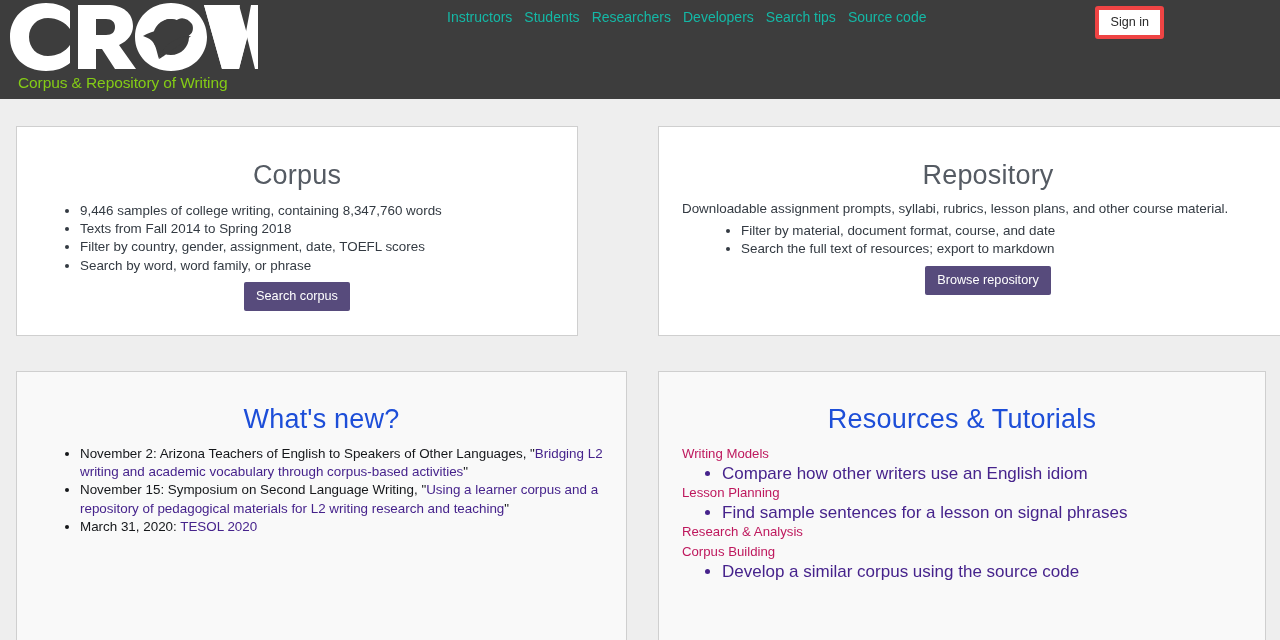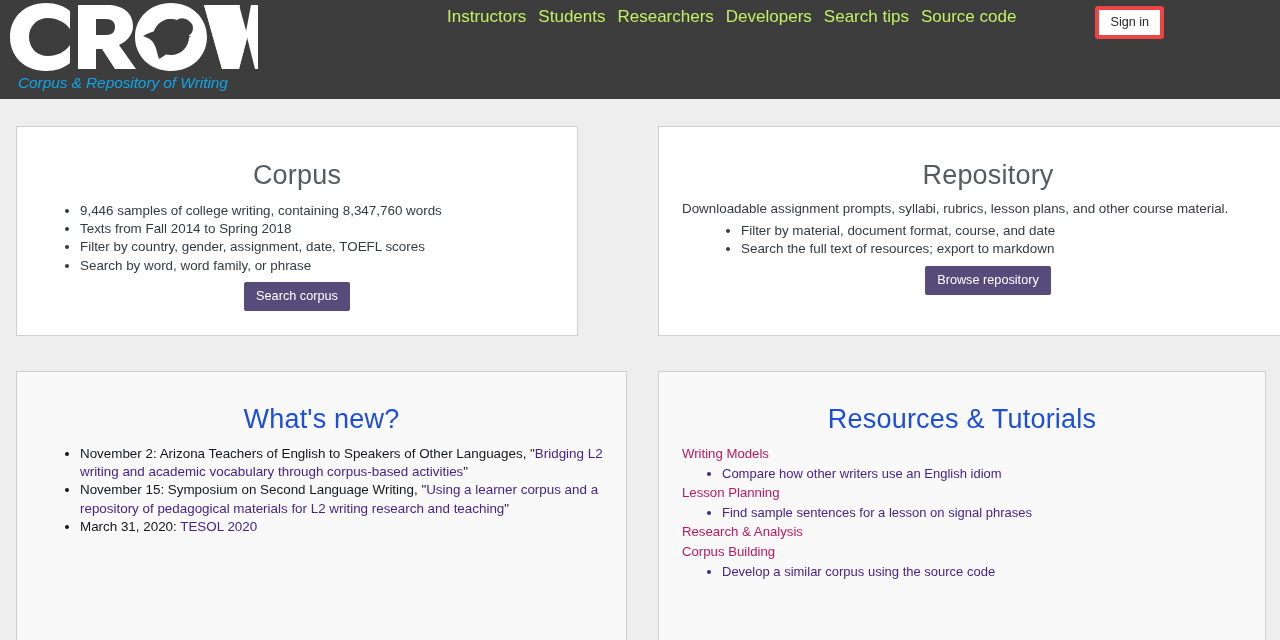--- a/index.html
+++ b/index.html
@@ -35,37 +35,36 @@
     top: 1px;
     width: 250px;
     height: 72px;
   }
   .brand-tagline {
     position: absolute;
     left: 10px;
     top: 74px;
     font-size: 15.5px;
     letter-spacing: -0.1px;
-    color: #0ea5e9;
+    color: #84cc16;
     font-family: "Liberation Sans", sans-serif;
     white-space: nowrap;
-    font-style: italic;
   }
   .main-nav {
     position: absolute;
     left: 447px;
     top: 8px;
     display: flex;
     align-items: center;
     gap: 12px;
   }
   .main-nav a {
-    color: #bef264;
+    color: #14b8a6;
     text-decoration: none;
-    font-size: 17px;
+    font-size: 14px;
     line-height: 18px;
     white-space: nowrap;
   }
   .signin-btn {
     position: absolute;
     right: 116px;
     top: 6px;
     background: #ffffff;
     color: #292929;
     border: 4px solid #ef4444;
@@ -171,21 +170,21 @@
     color: #be185d;
     line-height: 20px;
     margin: 0;
   }
   ul.res-links {
     margin: 0 0 0 0;
     padding-left: 40px;
     list-style-type: disc;
   }
   ul.res-links li {
-    font-size: 13px;
+    font-size: 17px;
     line-height: 19px;
     color: #46238c;
   }
 </style>
 </head>
 <body>
 
 <div class="site-header">
 
   <a class="brand" href="#">

